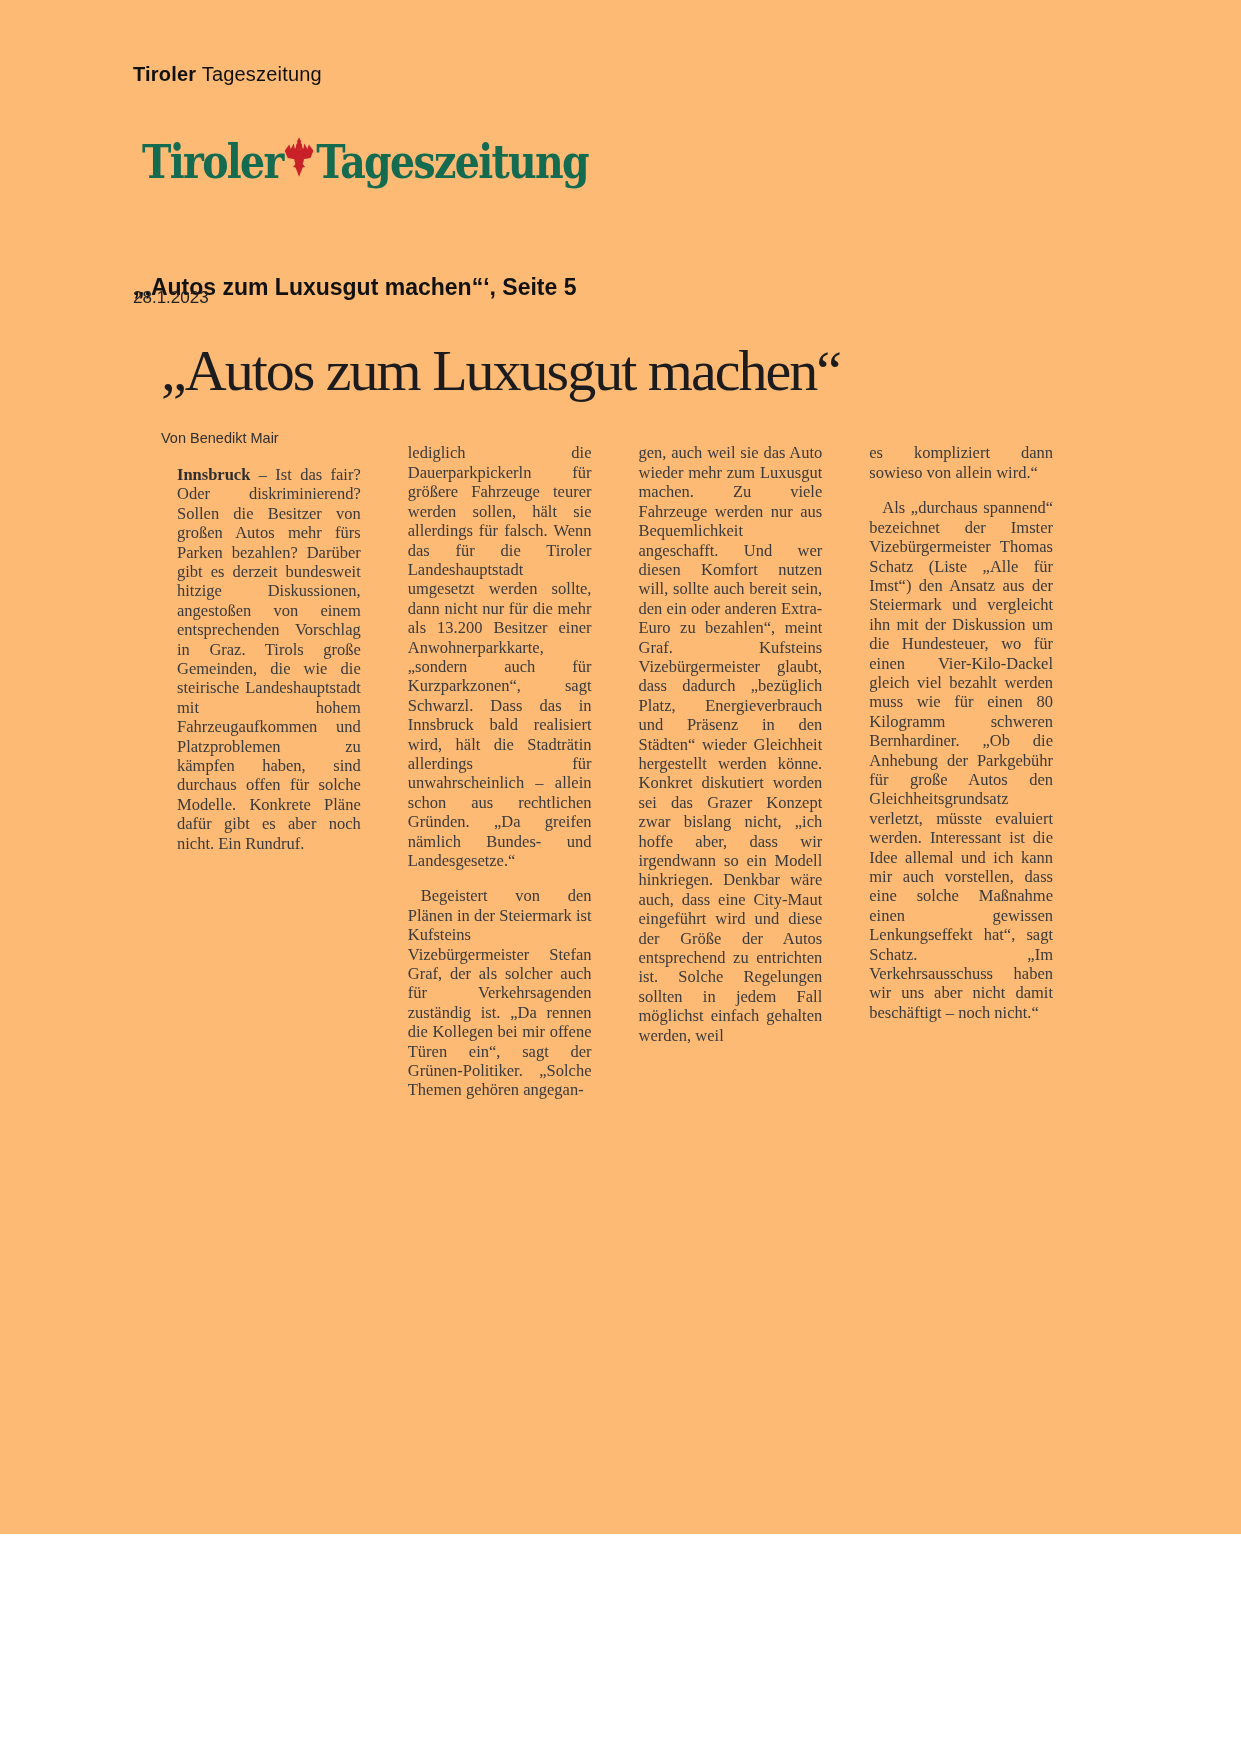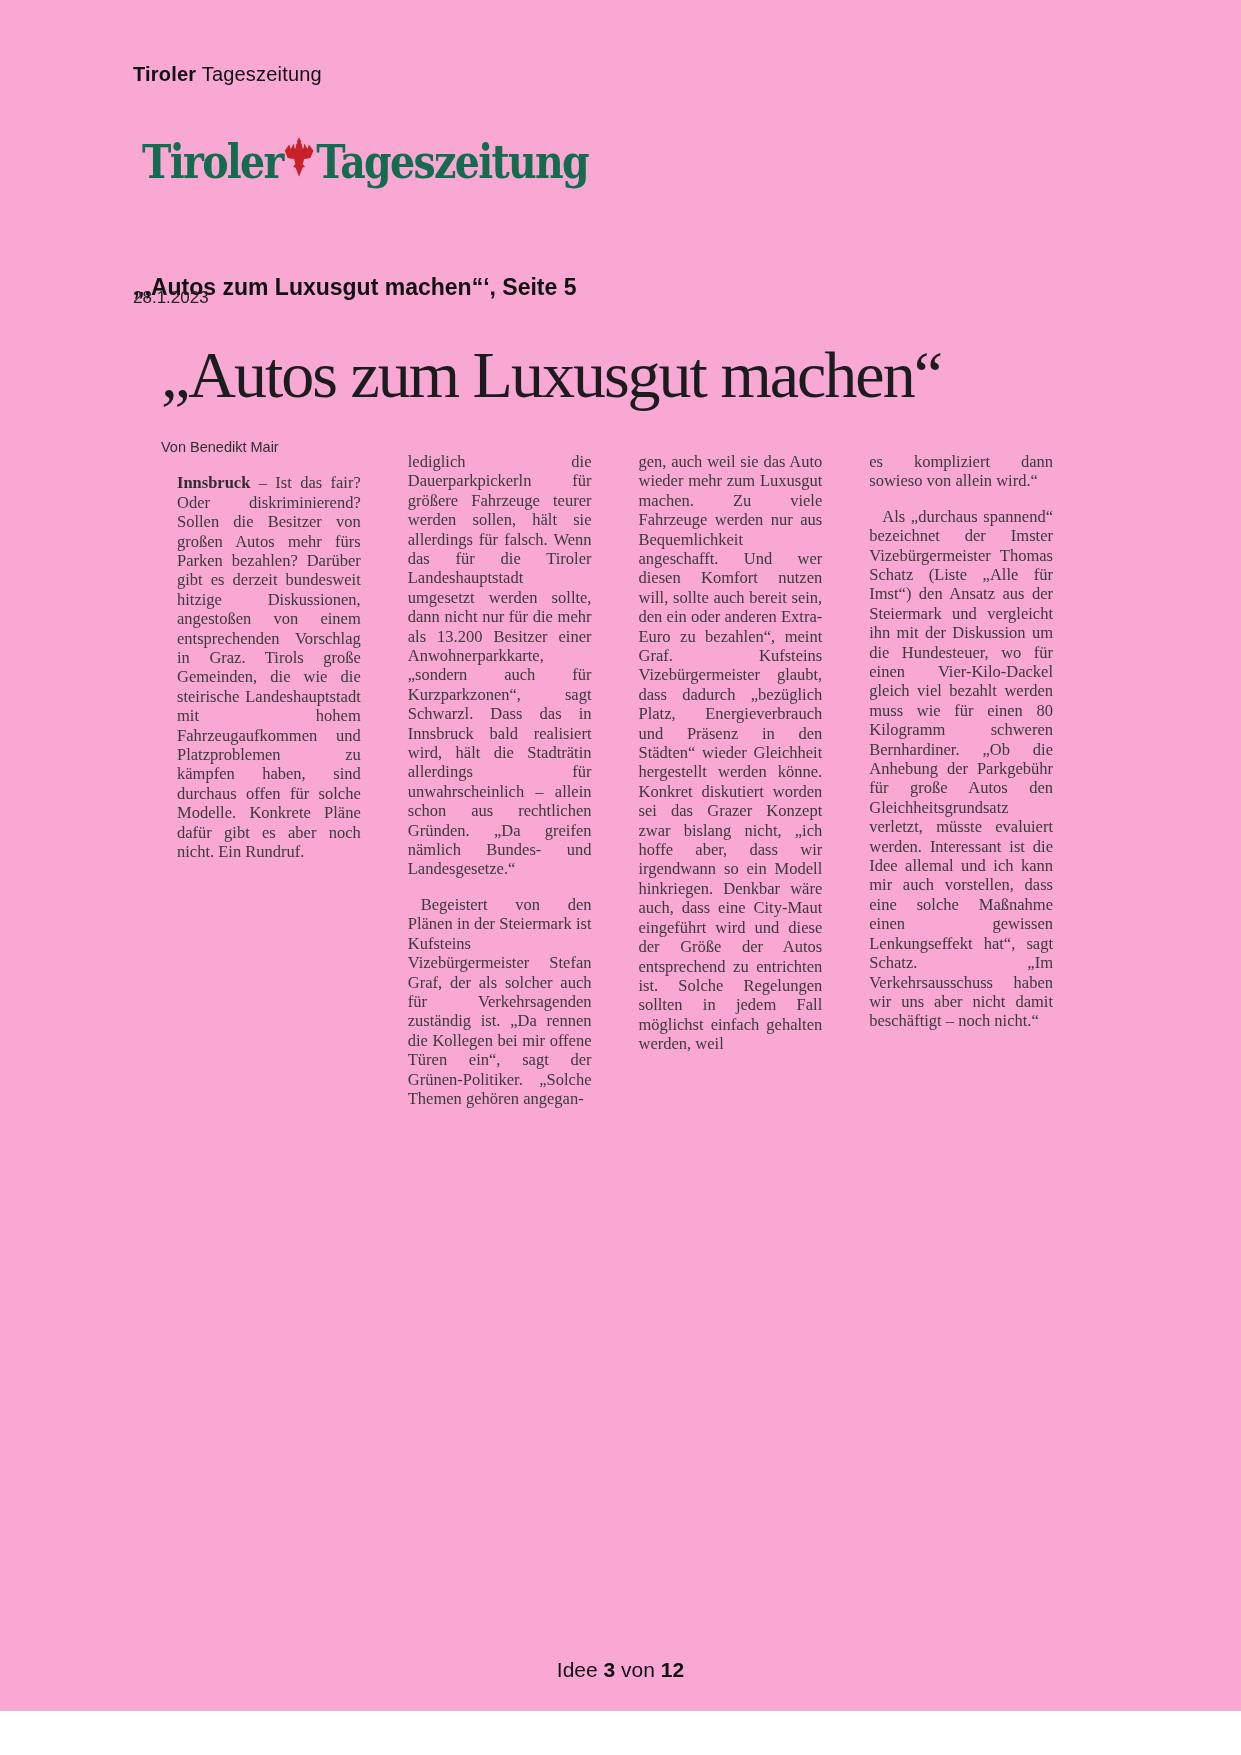--- a/index.html
+++ b/index.html
@@ -1,19 +1,19 @@
 <!DOCTYPE html>
 <html lang="de"><head>
 <meta charset="utf-8">
 <style>
   html,body{margin:0;padding:0;background:#ffffff;}
   .page{
     position:relative;
-    width:1241px;height:1711px;
-    background:#f9a8d4;
+    width:1241px;height:1534px;
+    background:#fdba74;
     font-family:"Liberation Sans",sans-serif;
     color:#1a1a1a;
     overflow:hidden;
   }
   
   .masthead{
     position:absolute;left:133px;top:63px;
     font-size:20px;letter-spacing:.2px;color:#111;
   }
   .masthead .b{font-weight:bold;}
@@ -38,21 +38,21 @@
   .clip-date{
     position:absolute;left:133px;top:288px;
     font-size:17px;color:#222;
   }
   
   .article{
     position:absolute;left:161px;top:340px;width:908px;
     font-family:"Liberation Serif",serif;color:#3a3a3c;
   }
   .headline{
-    font-size:66px;line-height:1.06;letter-spacing:-2px;
+    font-size:58px;line-height:1.06;letter-spacing:-2px;
     color:#1c1c1e;white-space:nowrap;font-weight:400;
   }
   .subtitle{
     margin-top:14px;font-size:23px;color:#2a2a2c;letter-spacing:.2px;
   }
   .columns{
     margin-top:26px;display:flex;gap:15px;
   }
   .col{flex:1 1 0;font-size:16.5px;line-height:19.4px;text-align:justify;}
   .byline{

